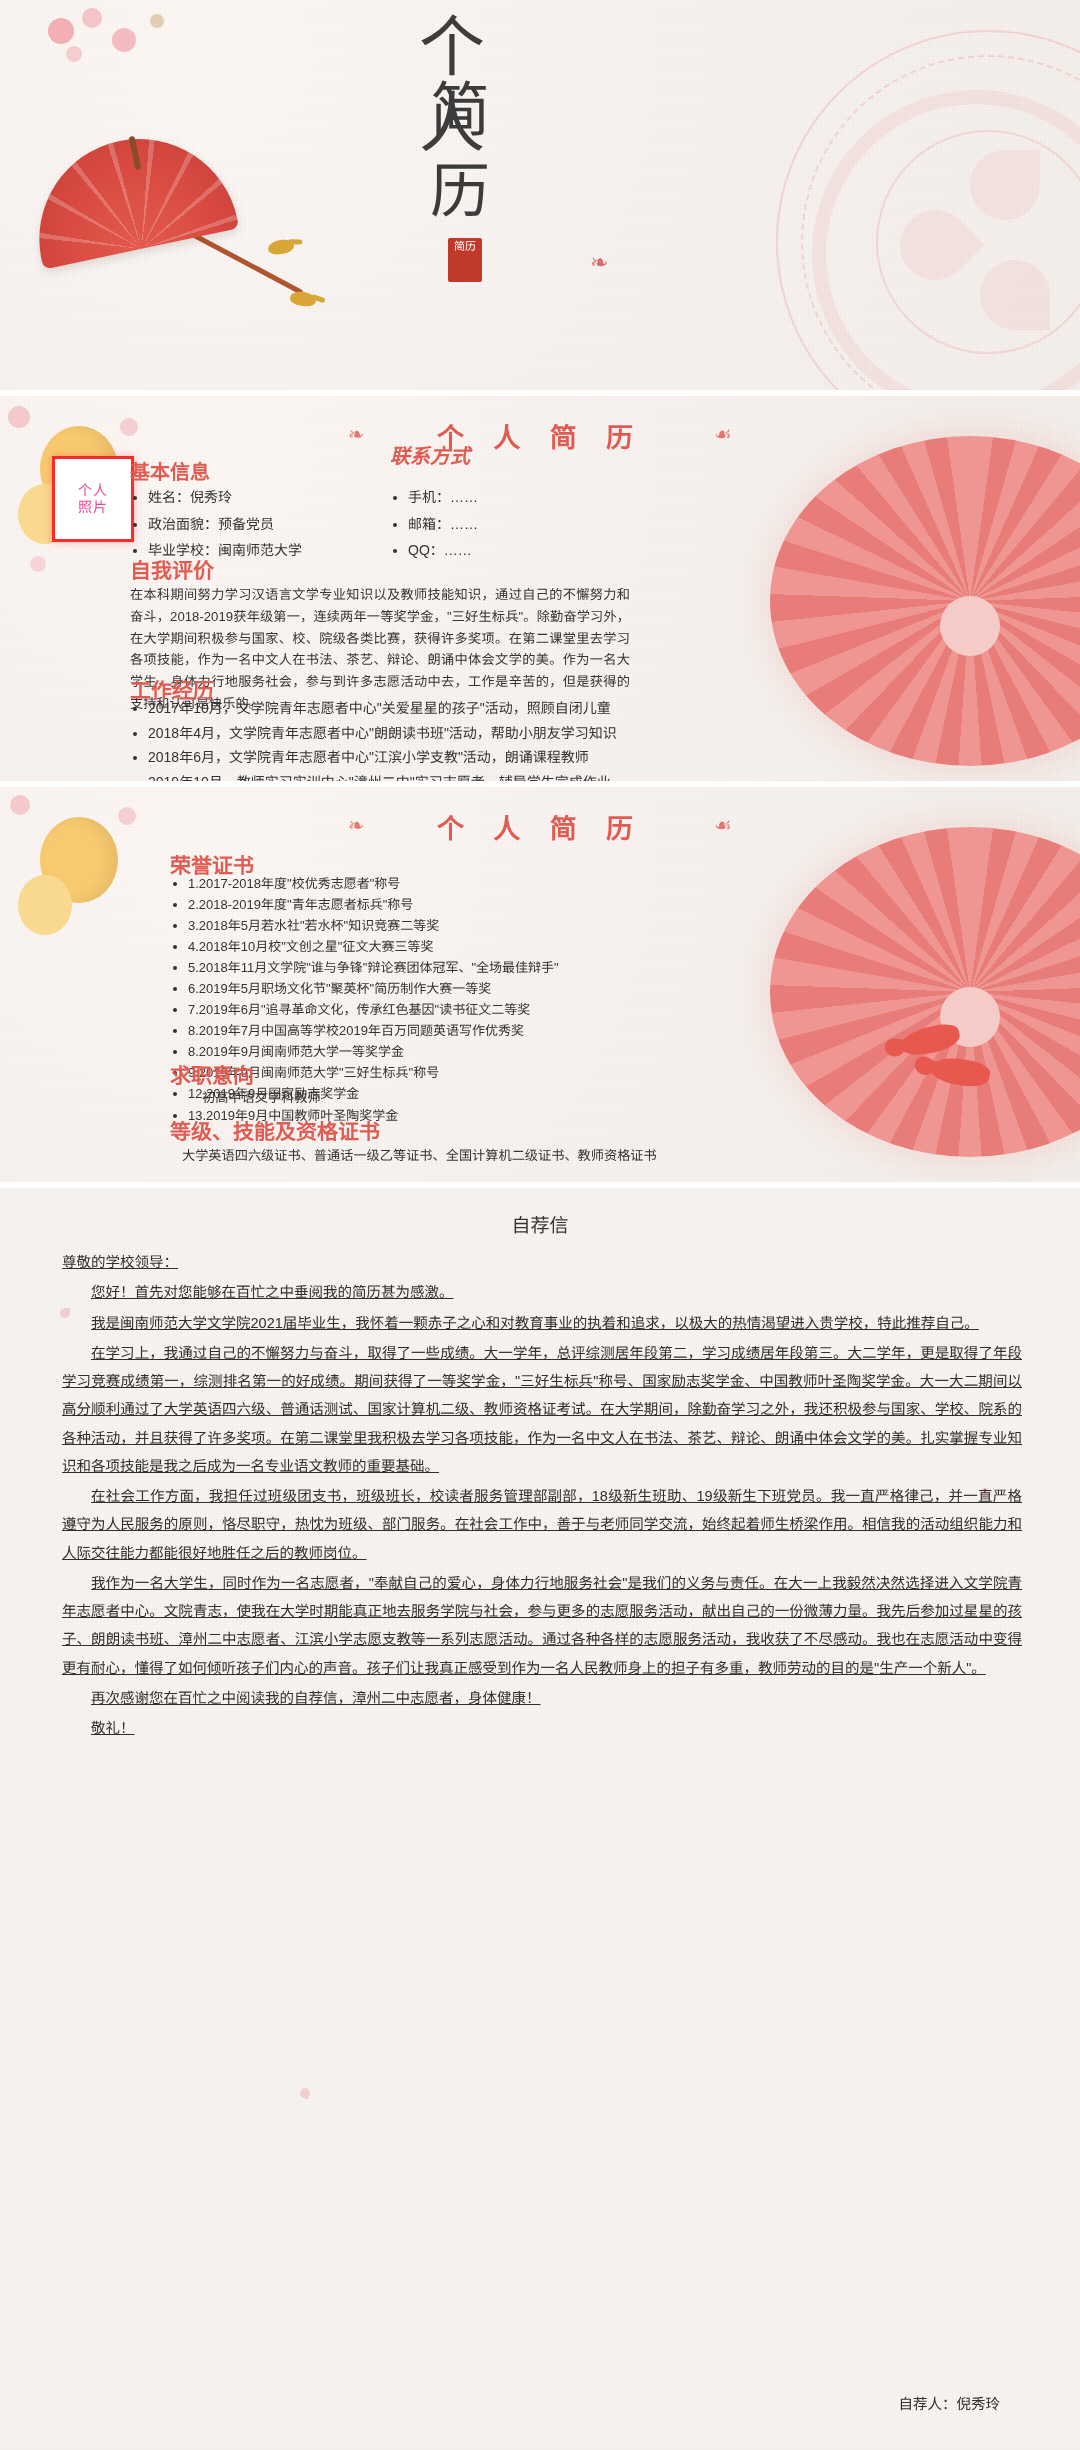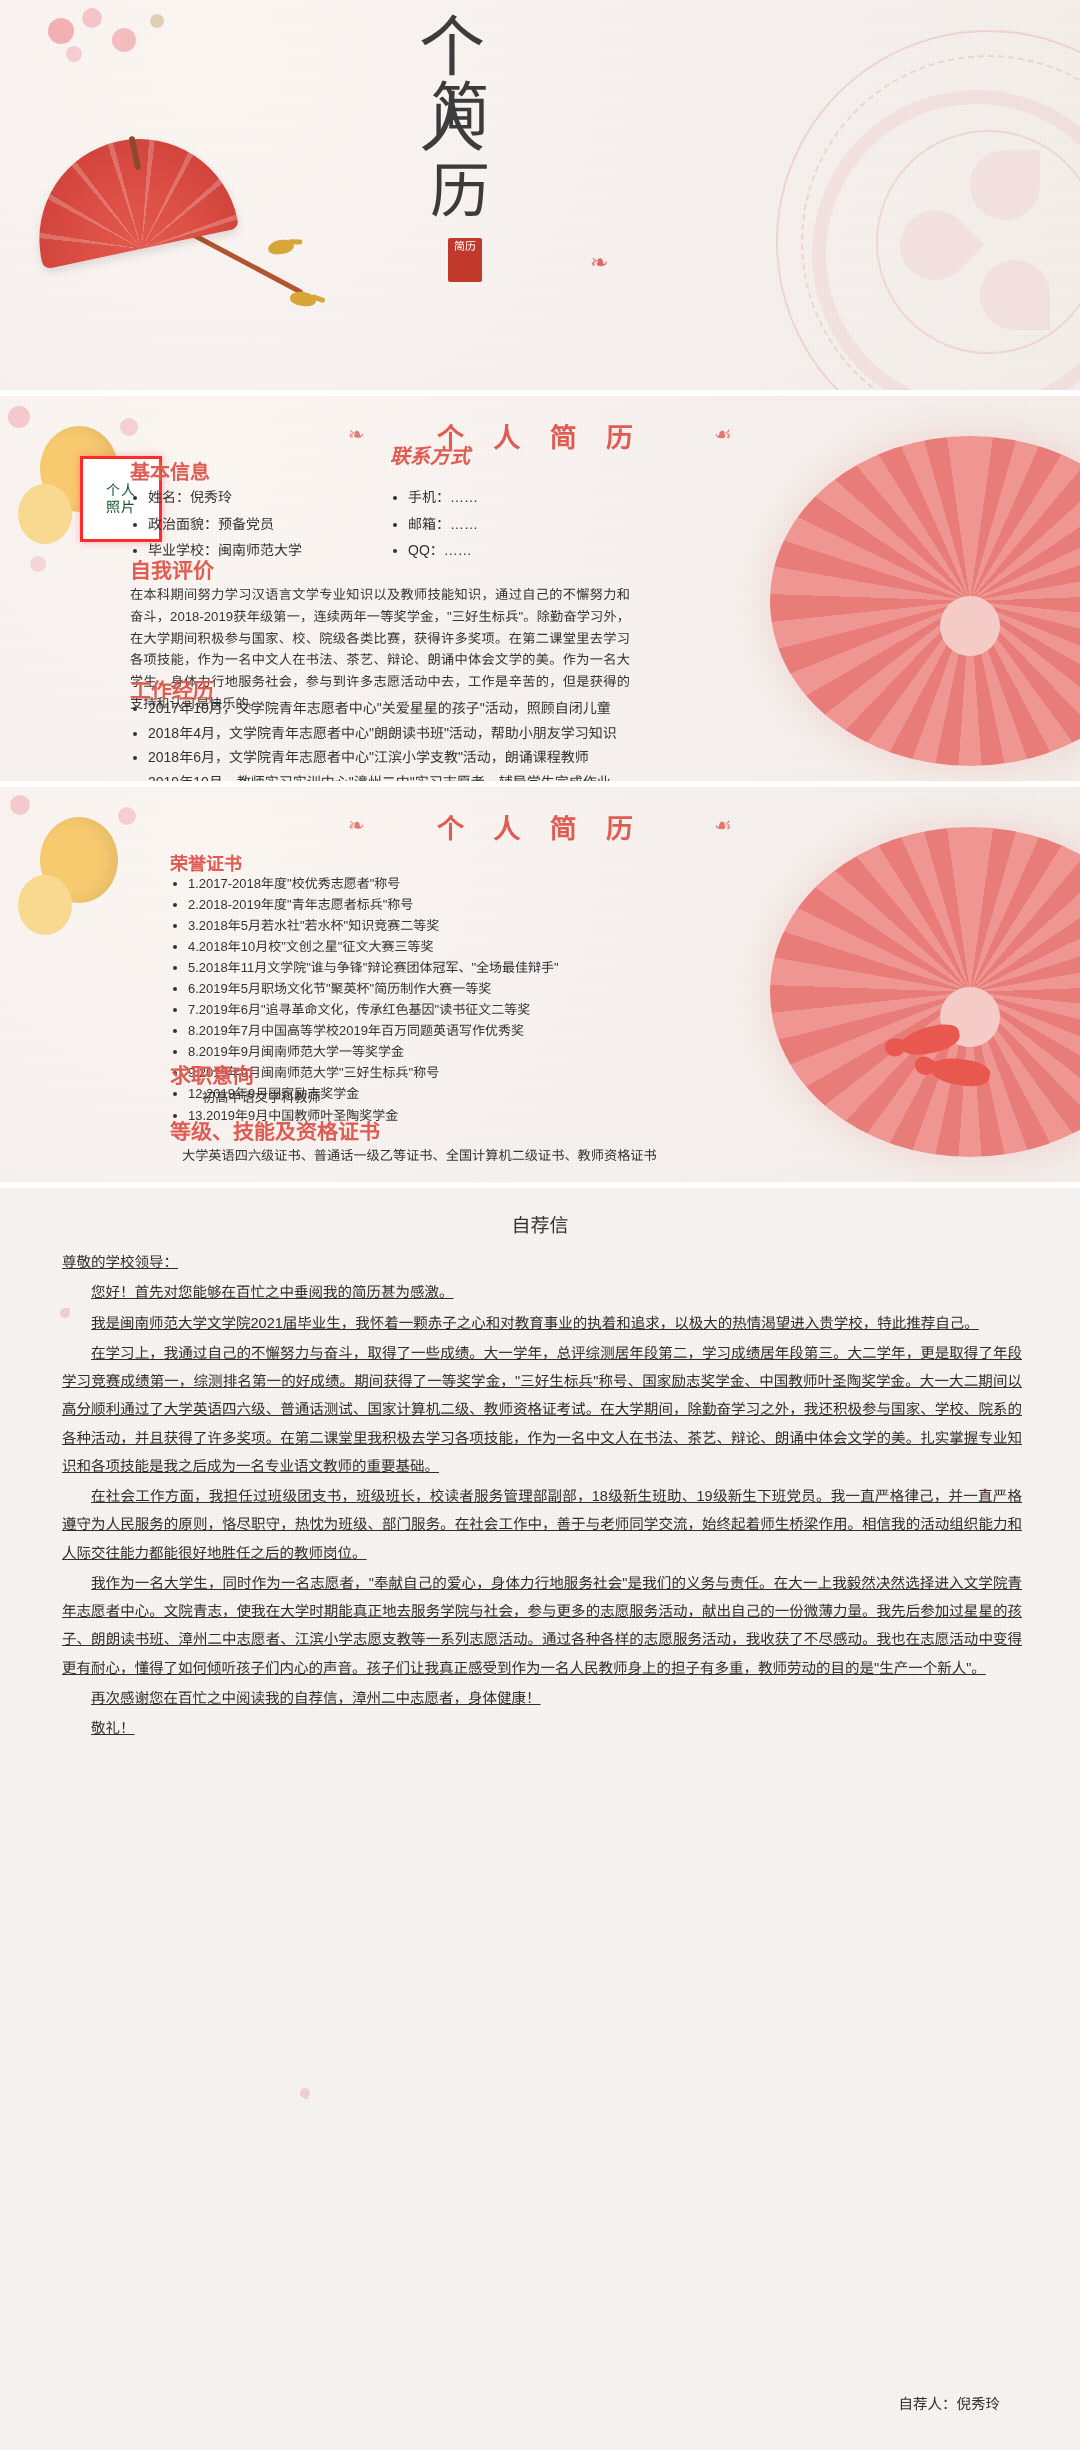--- a/index.html
+++ b/index.html
@@ -81,22 +81,22 @@
      background:#e8584e;border-radius:50% 0 50% 50%;transform:rotate(20deg);}
 
   
   .lantern{position:absolute;border-radius:50%;}
   .l-big{left:40px;top:30px;width:78px;height:86px;background:#f7ca6f;
      box-shadow:inset -8px 0 14px rgba(0,0,0,.07);}
   .l-small{left:18px;top:88px;width:54px;height:60px;background:#f8d98f;}
 
   
   .photo-box{position:absolute;left:52px;top:60px;width:76px;height:80px;border:3px solid #ff2a2a;
-     background:#fff;color:#14532d;font-size:14px;line-height:1.25;display:flex;align-items:center;
-     justify-content:center;text-align:center;letter-spacing:1px;box-shadow:0 0 8px rgba(255,60,60,.35);margin-left:28px;}
+     background:#fff;color:#ec4899;font-size:14px;line-height:1.25;display:flex;align-items:center;
+     justify-content:center;text-align:center;letter-spacing:1px;box-shadow:0 0 8px rgba(255,60,60,.35);}
   .h2r{position:absolute;color:#e05b52;font-weight:bold;font-size:20px;
        font-family:"DejaVu Serif","Liberation Serif",serif;}
   .bullets{position:absolute;font-size:14px;color:#333;line-height:1.9;}
   .bullets li{list-style:disc;margin-left:0;}
   .bullets ul{margin:0;padding-left:18px;}
   .para{position:absolute;font-size:13.2px;line-height:1.65;color:#333;text-align:justify;}
 
   
   .cl-title{position:absolute;top:22px;width:100%;text-align:center;font-size:19px;color:#333;
      font-family:"DejaVu Serif","Liberation Serif",serif;}
@@ -216,21 +216,21 @@
 
   <div class="lantern l-big"></div>
   <div class="lantern l-small"></div>
   <div class="blossom" style="left:10px;top:8px;width:20px;height:20px;background:rgba(238,150,160,.45);"></div>
   <div class="blossom" style="left:118px;top:20px;width:18px;height:18px;background:rgba(238,150,160,.4);"></div>
 
   <div class="sec-title">个 人 简 历</div>
   <div class="sec-deco l">❧</div>
   <div class="sec-deco r">☙</div>
 
-  <div class="h2r" style="left:170px;top:62px;font-size:18px;">荣誉证书</div>
+  <div class="h2r" style="left:170px;top:62px;font-size:21px;">荣誉证书</div>
   <div class="bullets" style="left:170px;top:86px;width:560px;line-height:1.62;font-size:13px;">
     <ul>
       <li>1.2017-2018年度"校优秀志愿者"称号</li>
       <li>2.2018-2019年度"青年志愿者标兵"称号</li>
       <li>3.2018年5月若水社"若水杯"知识竞赛二等奖</li>
       <li>4.2018年10月校"文创之星"征文大赛三等奖</li>
       <li>5.2018年11月文学院"谁与争锋"辩论赛团体冠军、"全场最佳辩手"</li>
       <li>6.2019年5月职场文化节"聚英杯"简历制作大赛一等奖</li>
       <li>7.2019年6月"追寻革命文化，传承红色基因"读书征文二等奖</li>
       <li>8.2019年7月中国高等学校2019年百万同题英语写作优秀奖</li>

